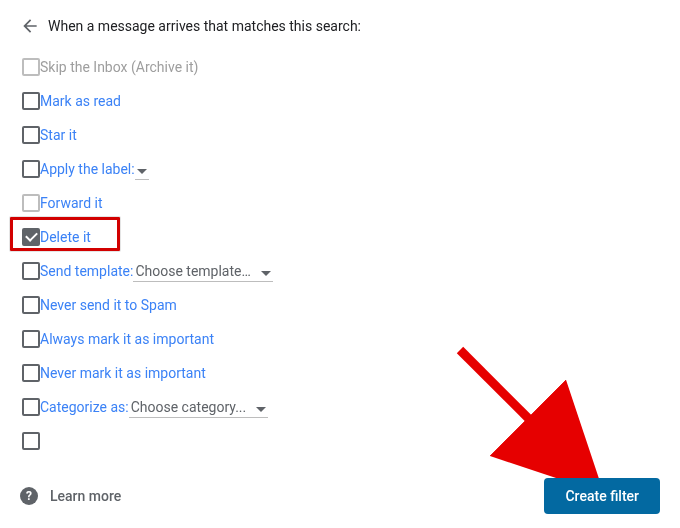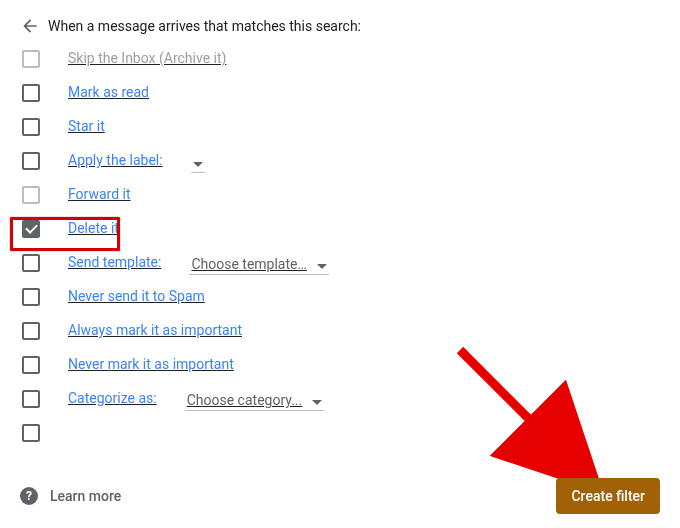--- a/index.html
+++ b/index.html
@@ -29,25 +29,24 @@
     cursor: pointer;
     display: flex;
     align-items: center;
   }
   .header-text {
     color: #202124;
     font-size: 14px;
   }
   .option-row {
     display: flex;
-    align-items: flex-start;
-    gap: 28px;
+    align-items: center;
+    gap: 0;
     min-height: 34px;
     padding: 0 0 0 2px;
-    text-decoration: underline;
   }
   .checkbox {
     width: 18px;
     height: 18px;
     border: 2px solid #5f6368;
     border-radius: 2px;
     background: #fff;
     cursor: pointer;
     position: relative;
     flex-shrink: 0;
@@ -130,25 +129,25 @@
     border-radius: 50%;
     background: #5f6368;
     color: #fff;
     display: flex;
     align-items: center;
     justify-content: center;
     font-size: 12px;
     font-weight: bold;
   }
   .create-btn {
-    background: #a16207;
+    background: #0369a1;
     color: #fff;
     border: none;
     border-radius: 4px;
-    padding: 10px 15px;
+    padding: 10px 21px;
     font-size: 14px;
     font-weight: 500;
     cursor: pointer;
     font-family: inherit;
   }
   .arrow-annotation {
     position: absolute;
     pointer-events: none;
     left: 450px;
     top: 340px;

